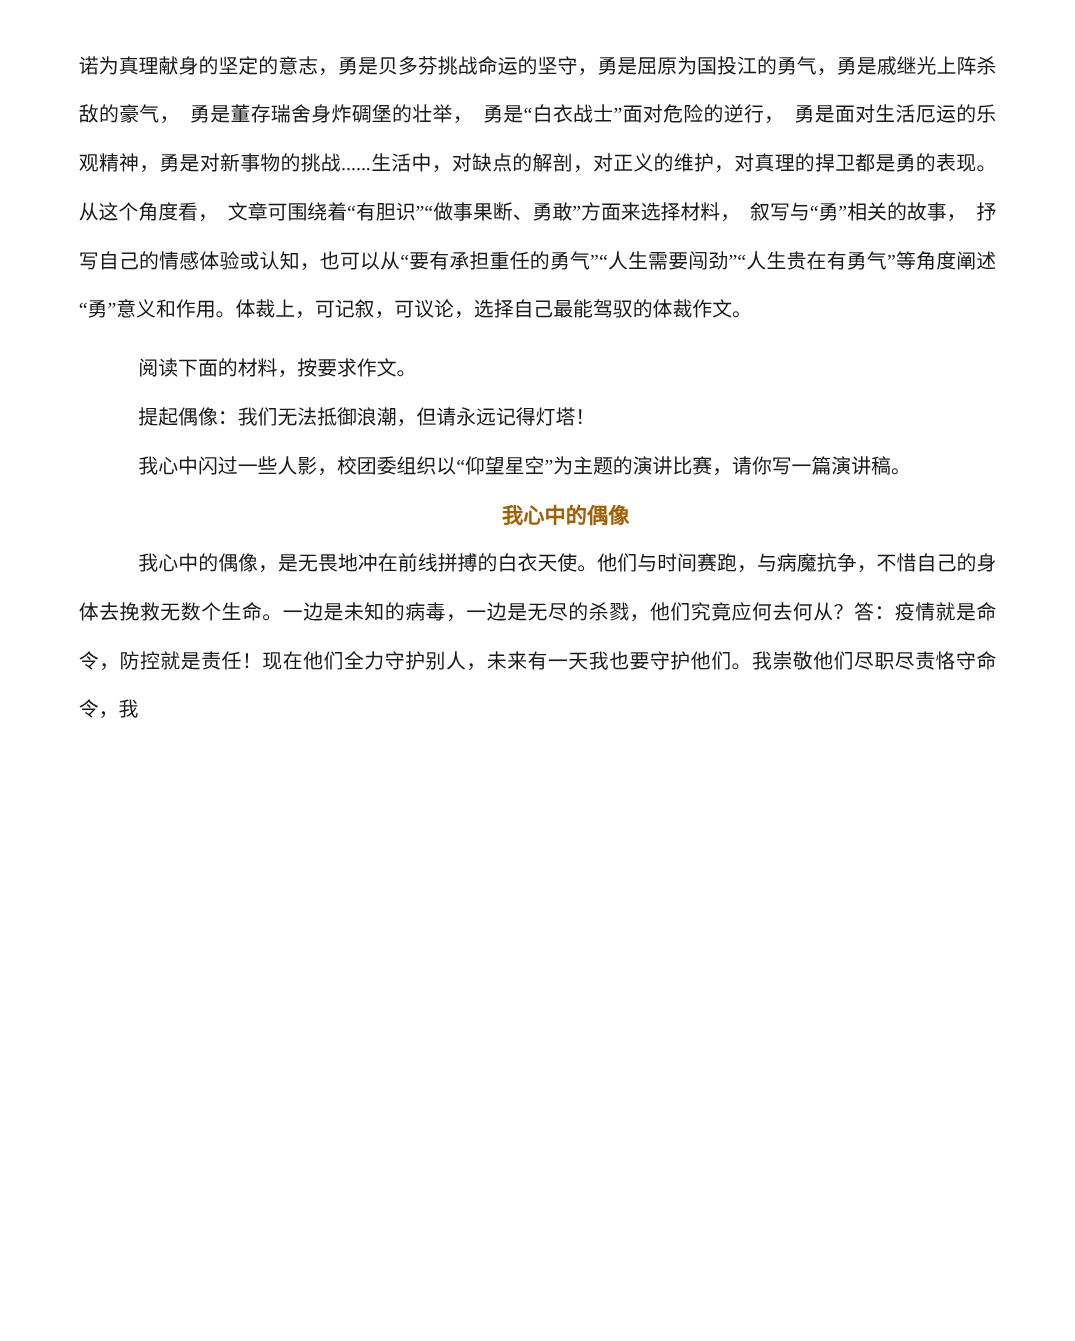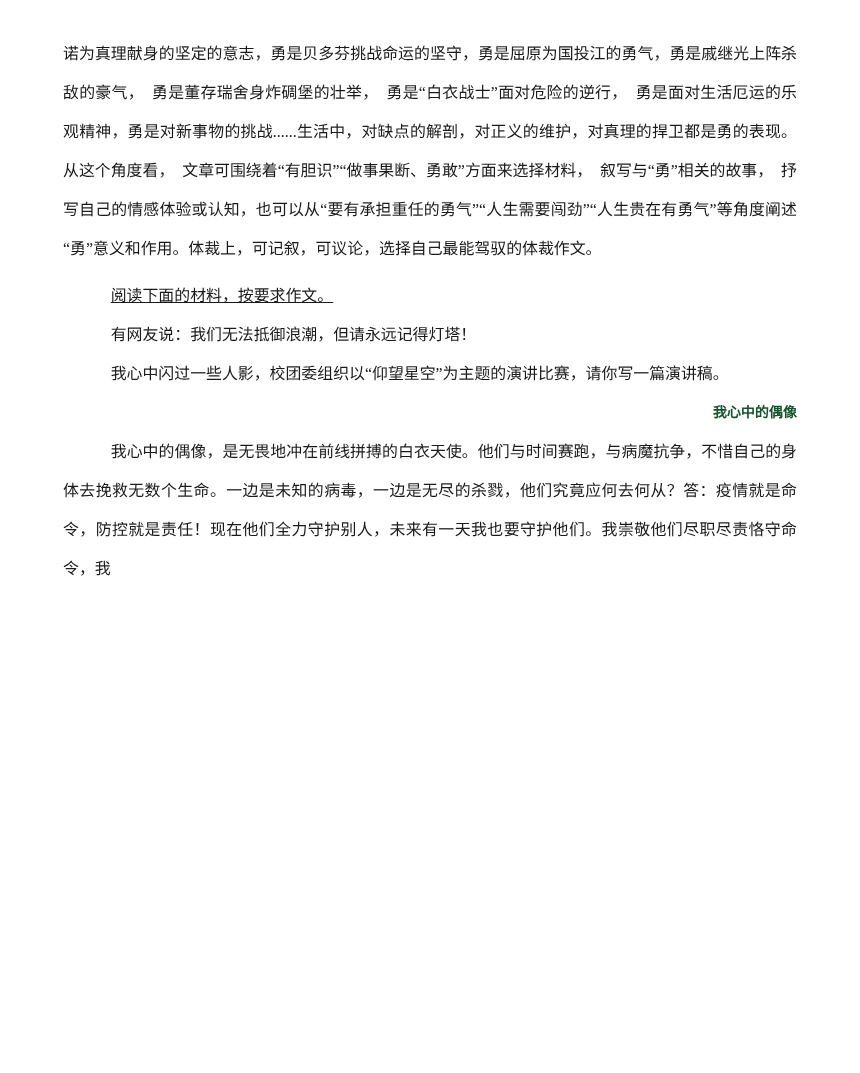--- a/index.html
+++ b/index.html
@@ -23,46 +23,45 @@
   }
   .para {
     margin: 0;
     padding: 0;
   }
   .para.indent {
     text-indent: 3em;
   }
   .para.gap-before {
     margin-top: 7px;
-    text-decoration: underline;
   }
   .essay-title {
     margin: 0;
     padding: 0;
     font-family: "Liberation Sans", "DejaVu Sans", sans-serif;
     font-weight: 700;
-    font-size: 14px;
+    font-size: 17px;
     line-height: 39.1px;
     text-indent: 2.65em;
-    text-align: right;
-    color: #14532d;
+    text-align: center;
+    color: #a16207;
   }
 </style>
 </head>
 <body>
 
 <div class="doc-page">
 
   <p class="para">诺为真理献身的坚定的意志，勇是贝多芬挑战命运的坚守，勇是屈原为国投江的勇气，勇是戚继光上阵杀敌的豪气，　勇是董存瑞舍身炸碉堡的壮举，　勇是“白衣战士”面对危险的逆行，　勇是面对生活厄运的乐观精神，勇是对新事物的挑战......生活中，对缺点的解剖，对正义的维护，对真理的捍卫都是勇的表现。从这个角度看，　文章可围绕着“有胆识”“做事果断、勇敢”方面来选择材料，　叙写与“勇”相关的故事，　抒写自己的情感体验或认知，也可以从“要有承担重任的勇气”“人生需要闯劲”“人生贵在有勇气”等角度阐述“勇”意义和作用。体裁上，可记叙，可议论，选择自己最能驾驭的体裁作文。</p>
 
   <p class="para indent gap-before">阅读下面的材料，按要求作文。</p>
 
 
 
-  <p class="para indent">有网友说：我们无法抵御浪潮，但请永远记得灯塔！</p>
+  <p class="para indent">提起偶像：我们无法抵御浪潮，但请永远记得灯塔！</p>
 
   <p class="para indent">我心中闪过一些人影，校团委组织以“仰望星空”为主题的演讲比赛，请你写一篇演讲稿。</p>
 
 
   <h2 class="essay-title">我心中的偶像</h2>
 
 
 
   <p class="para indent">我心中的偶像，是无畏地冲在前线拼搏的白衣天使。他们与时间赛跑，与病魔抗争，不惜自己的身体去挽救无数个生命。一边是未知的病毒，一边是无尽的杀戮，他们究竟应何去何从？答：疫情就是命令，防控就是责任！现在他们全力守护别人，未来有一天我也要守护他们。我崇敬他们尽职尽责恪守命令，我</p>
 

